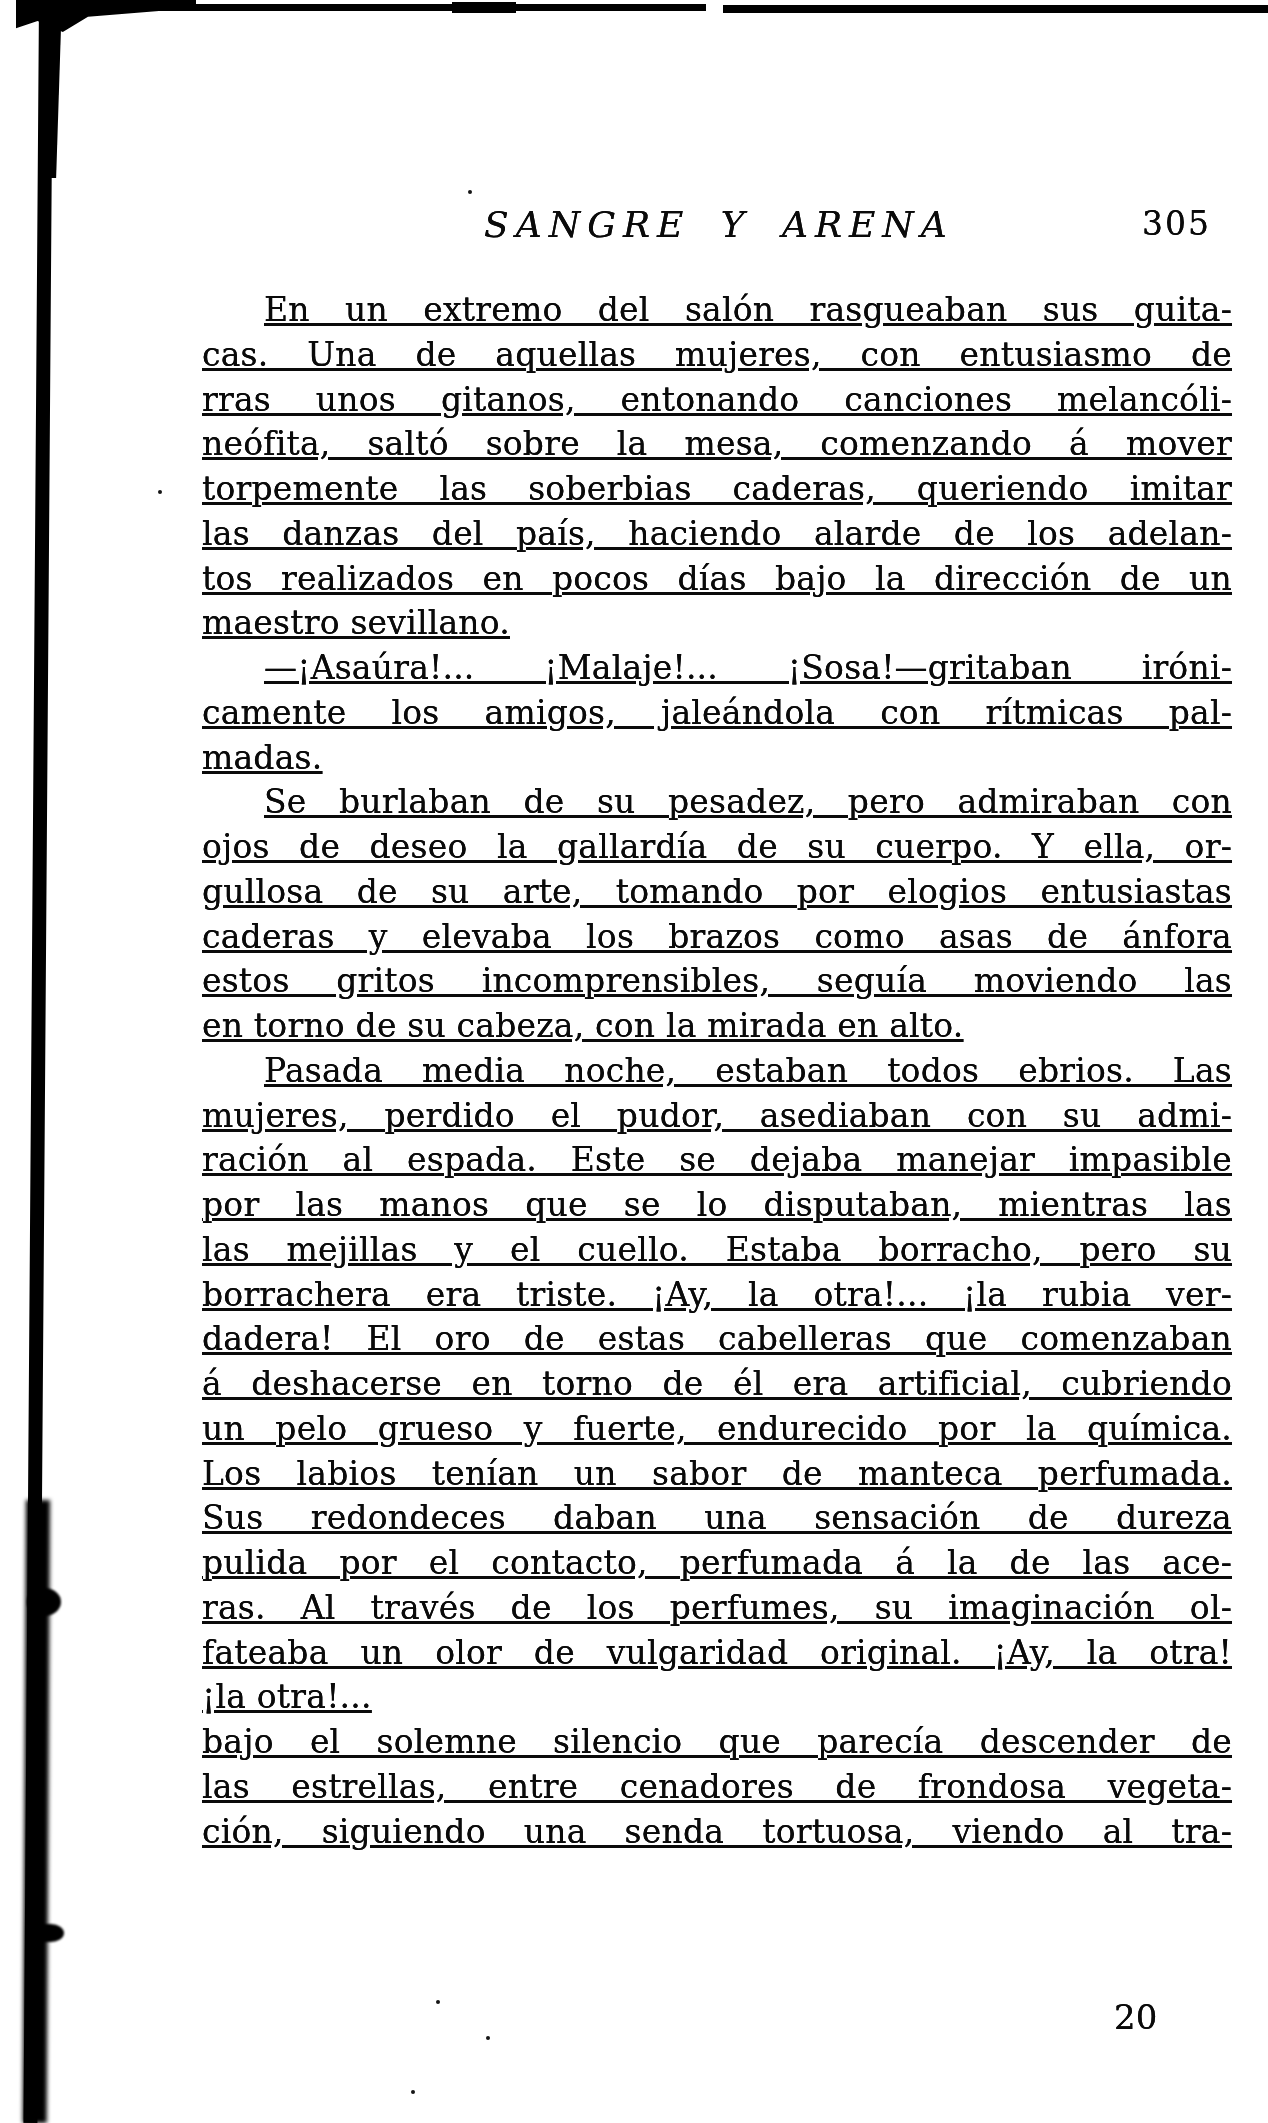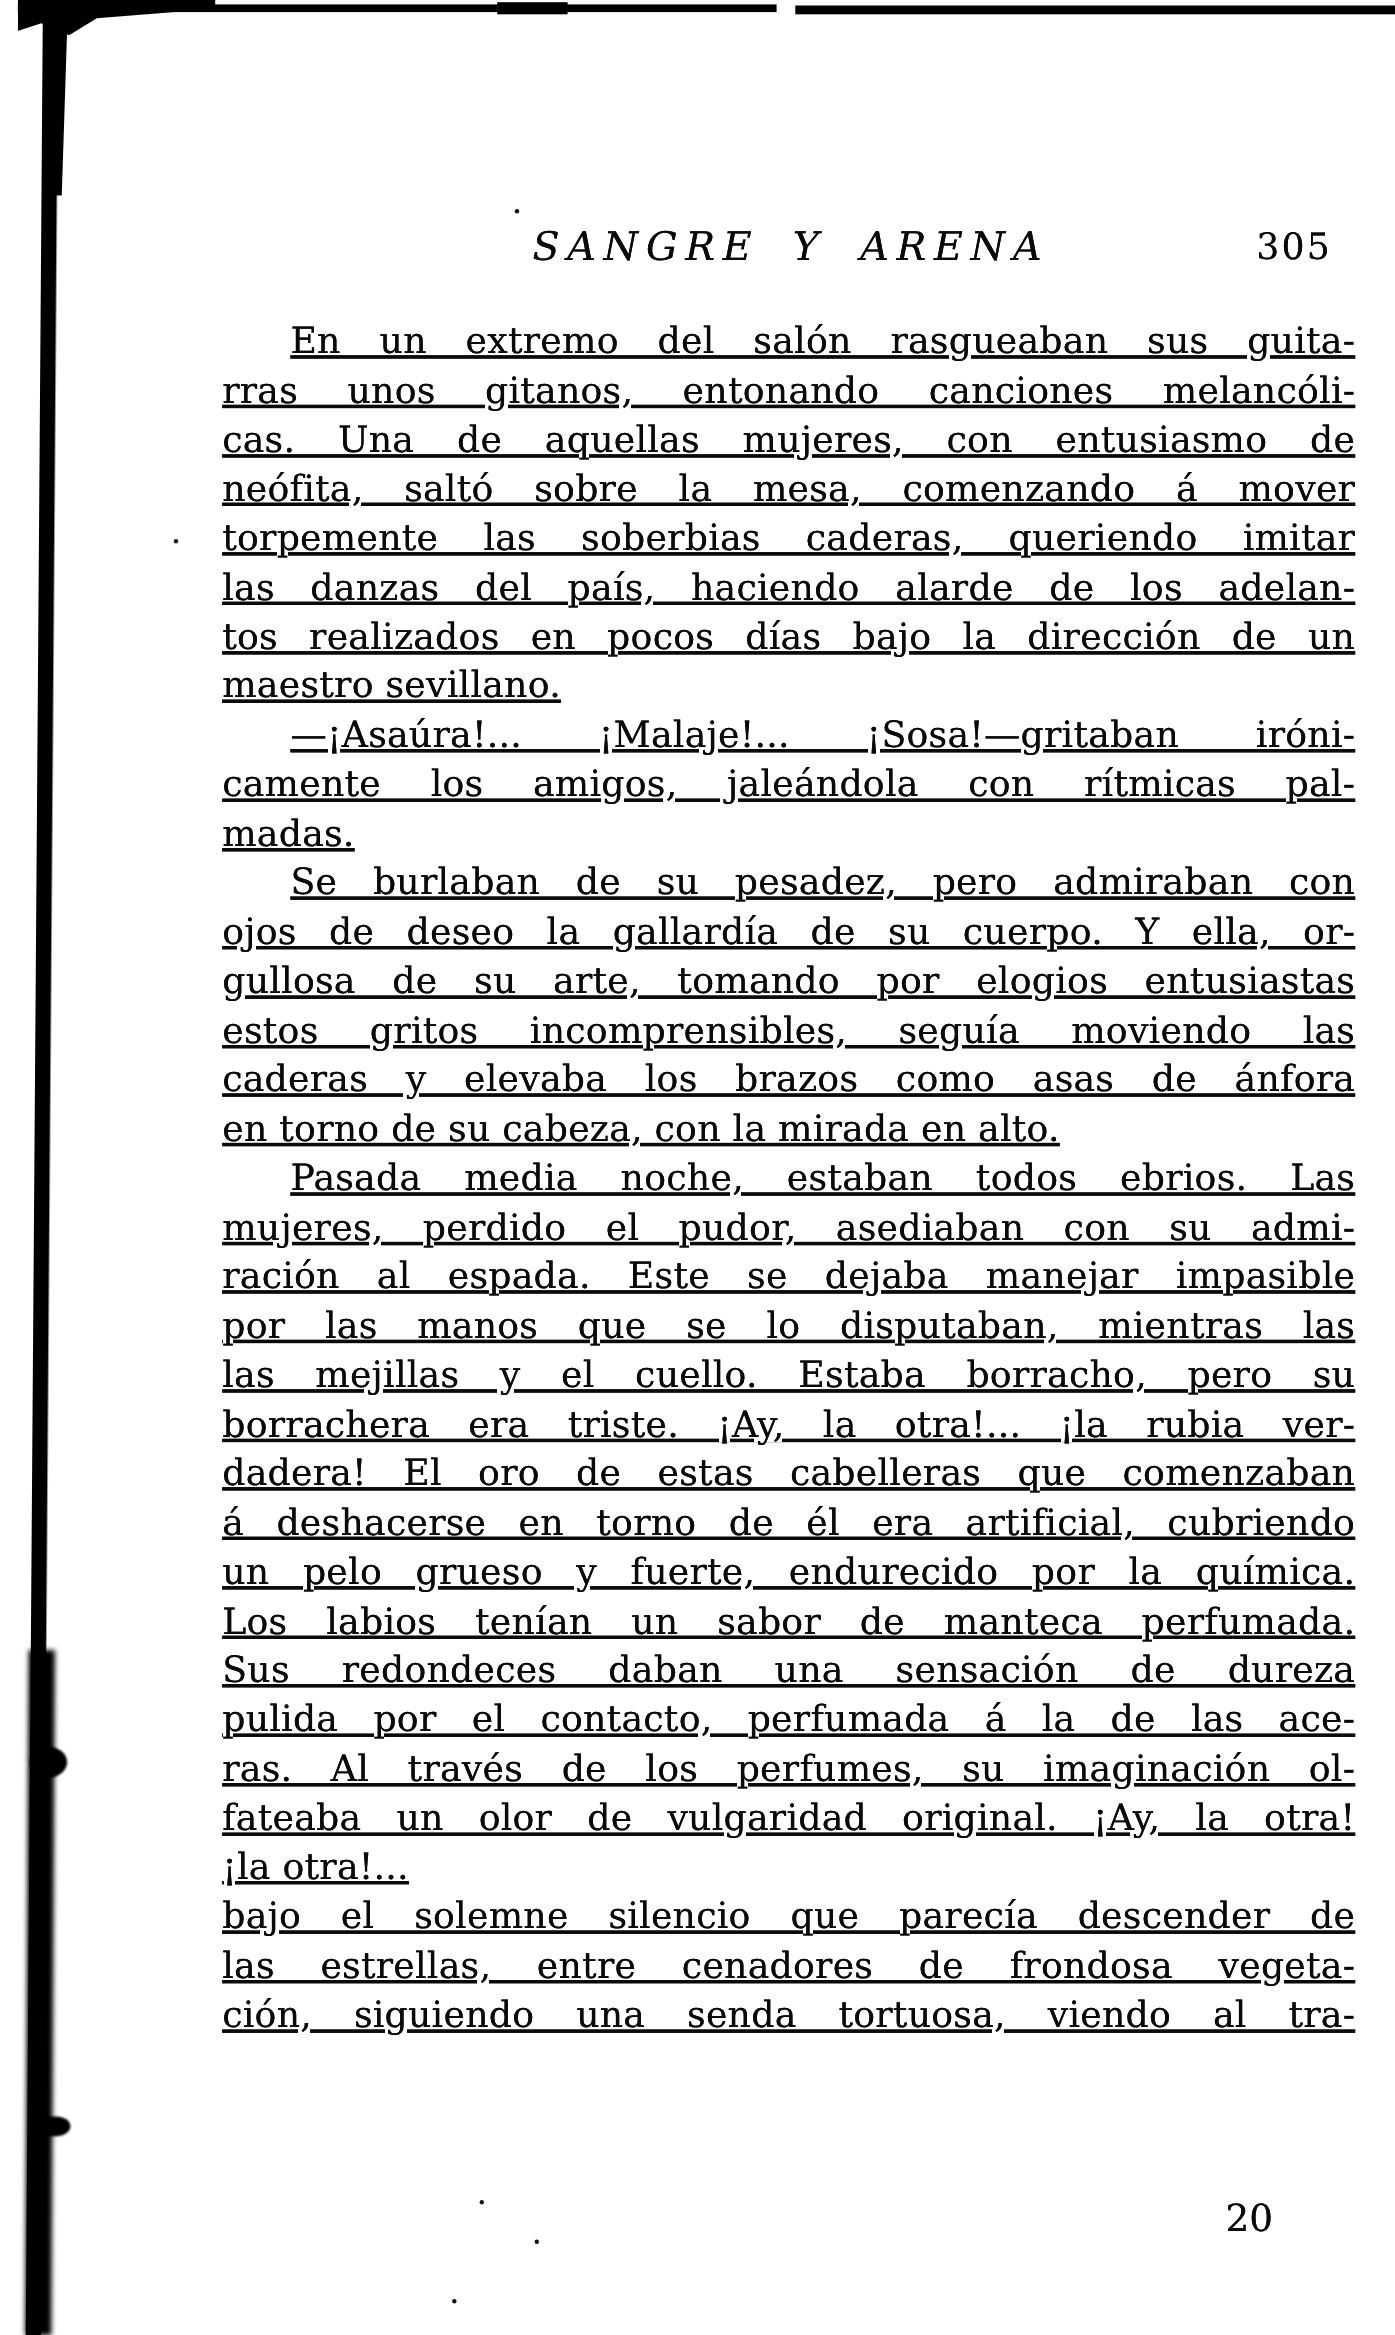--- a/index.html
+++ b/index.html
@@ -91,35 +91,35 @@
   <div class="speck" style="left:142px; top:490px;"></div>
   <div class="speck" style="left:420px; top:2000px;"></div>
   <div class="speck" style="left:470px; top:2036px;"></div>
   <div class="speck" style="left:395px; top:2090px;"></div>
 
   <div class="running-header-title">SANGRE Y ARENA</div>
   <div class="folio">305</div>
 
   <div class="body-block">
       <div class="line indent">En un extremo del salón rasgueaban sus guita-</div>
+      <div class="line">cas. Una de aquellas mujeres, con entusiasmo de</div>
       <div class="line">rras unos gitanos, entonando canciones melancóli-</div>
-      <div class="line">cas. Una de aquellas mujeres, con entusiasmo de</div>
       <div class="line">neófita, saltó sobre la mesa, comenzando á mover</div>
       <div class="line">torpemente las soberbias caderas, queriendo imitar</div>
       <div class="line">las danzas del país, haciendo alarde de los adelan-</div>
       <div class="line">tos realizados en pocos días bajo la dirección de un</div>
       <div class="line end">maestro sevillano.</div>
       <div class="line indent">—¡Asaúra!... ¡Malaje!... ¡Sosa!—gritaban iróni-</div>
       <div class="line">camente los amigos, jaleándola con rítmicas pal-</div>
       <div class="line end">madas.</div>
       <div class="line indent">Se burlaban de su pesadez, pero admiraban con</div>
       <div class="line">ojos de deseo la gallardía de su cuerpo. Y ella, or-</div>
       <div class="line">gullosa de su arte, tomando por elogios entusiastas</div>
+      <div class="line">caderas y elevaba los brazos como asas de ánfora</div>
       <div class="line">estos gritos incomprensibles, seguía moviendo las</div>
-      <div class="line">caderas y elevaba los brazos como asas de ánfora</div>
       <div class="line end">en torno de su cabeza, con la mirada en alto.</div>
       <div class="line indent">Pasada media noche, estaban todos ebrios. Las</div>
       <div class="line">mujeres, perdido el pudor, asediaban con su admi-</div>
       <div class="line">ración al espada. Este se dejaba manejar impasible</div>
       <div class="line">por las manos que se lo disputaban, mientras las</div>
       <div class="line">las mejillas y el cuello. Estaba borracho, pero su</div>
       <div class="line">borrachera era triste. ¡Ay, la otra!... ¡la rubia ver-</div>
       <div class="line">dadera! El oro de estas cabelleras que comenzaban</div>
       <div class="line">á deshacerse en torno de él era artificial, cubriendo</div>
       <div class="line">un pelo grueso y fuerte, endurecido por la química.</div>

